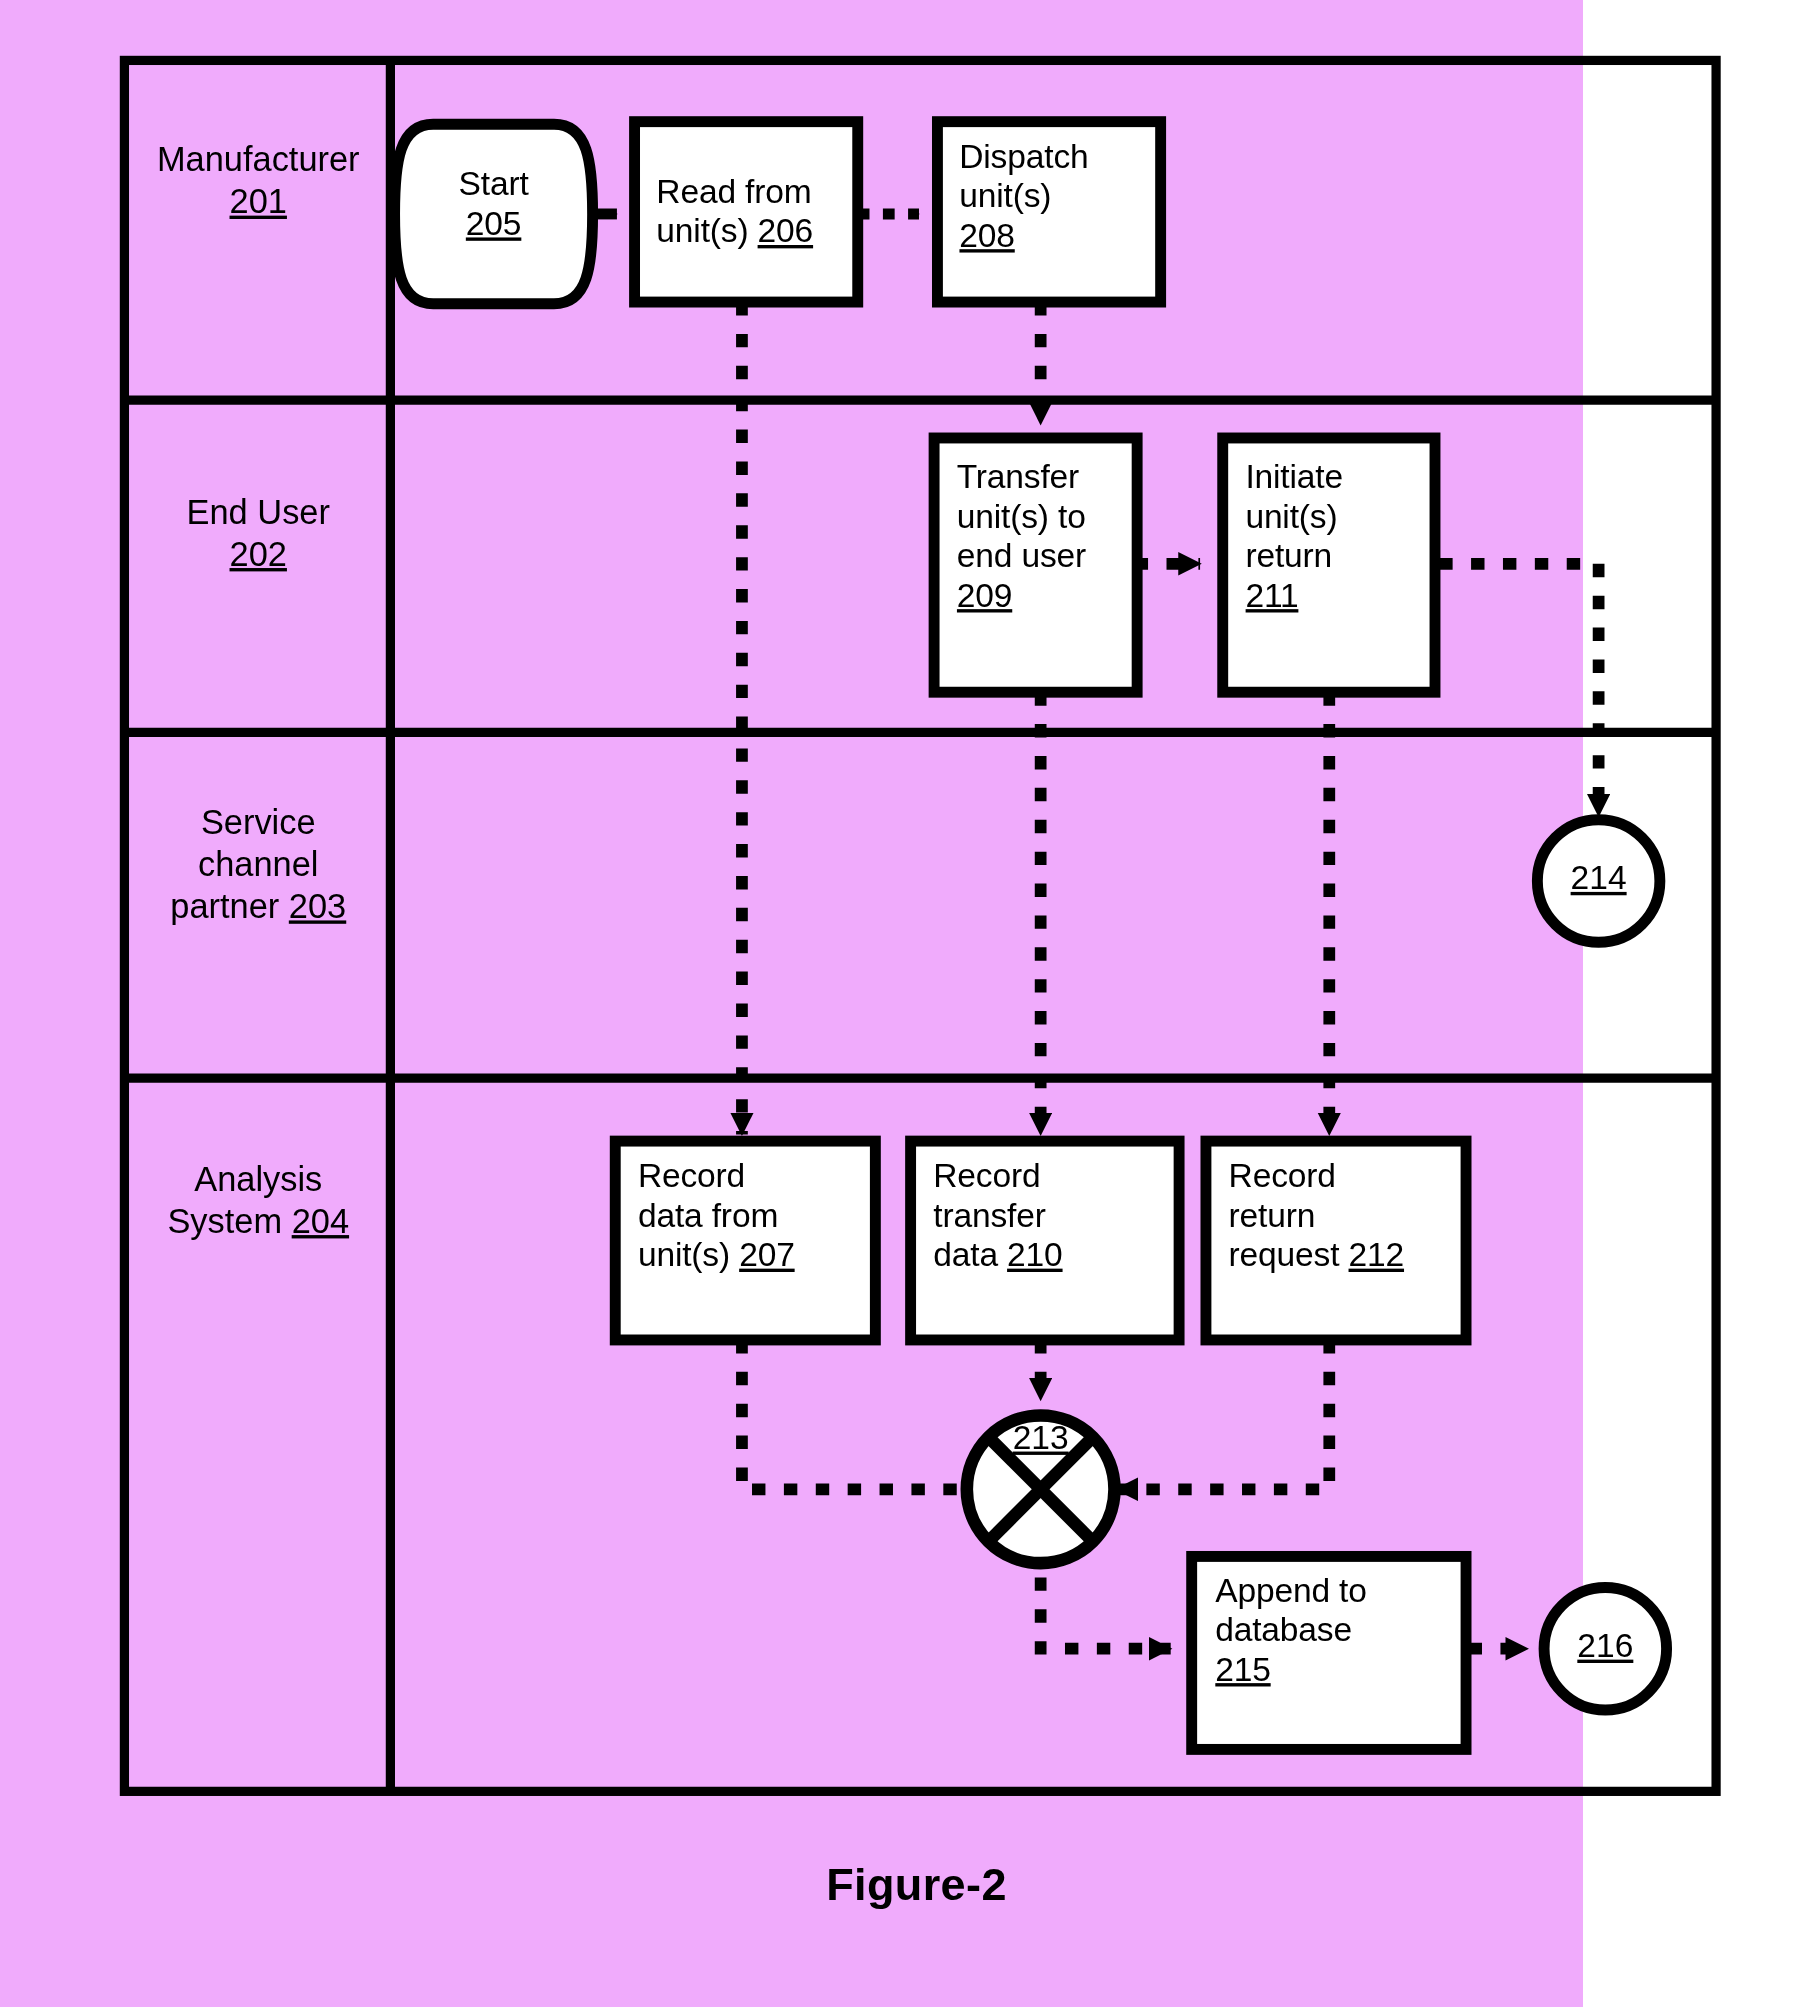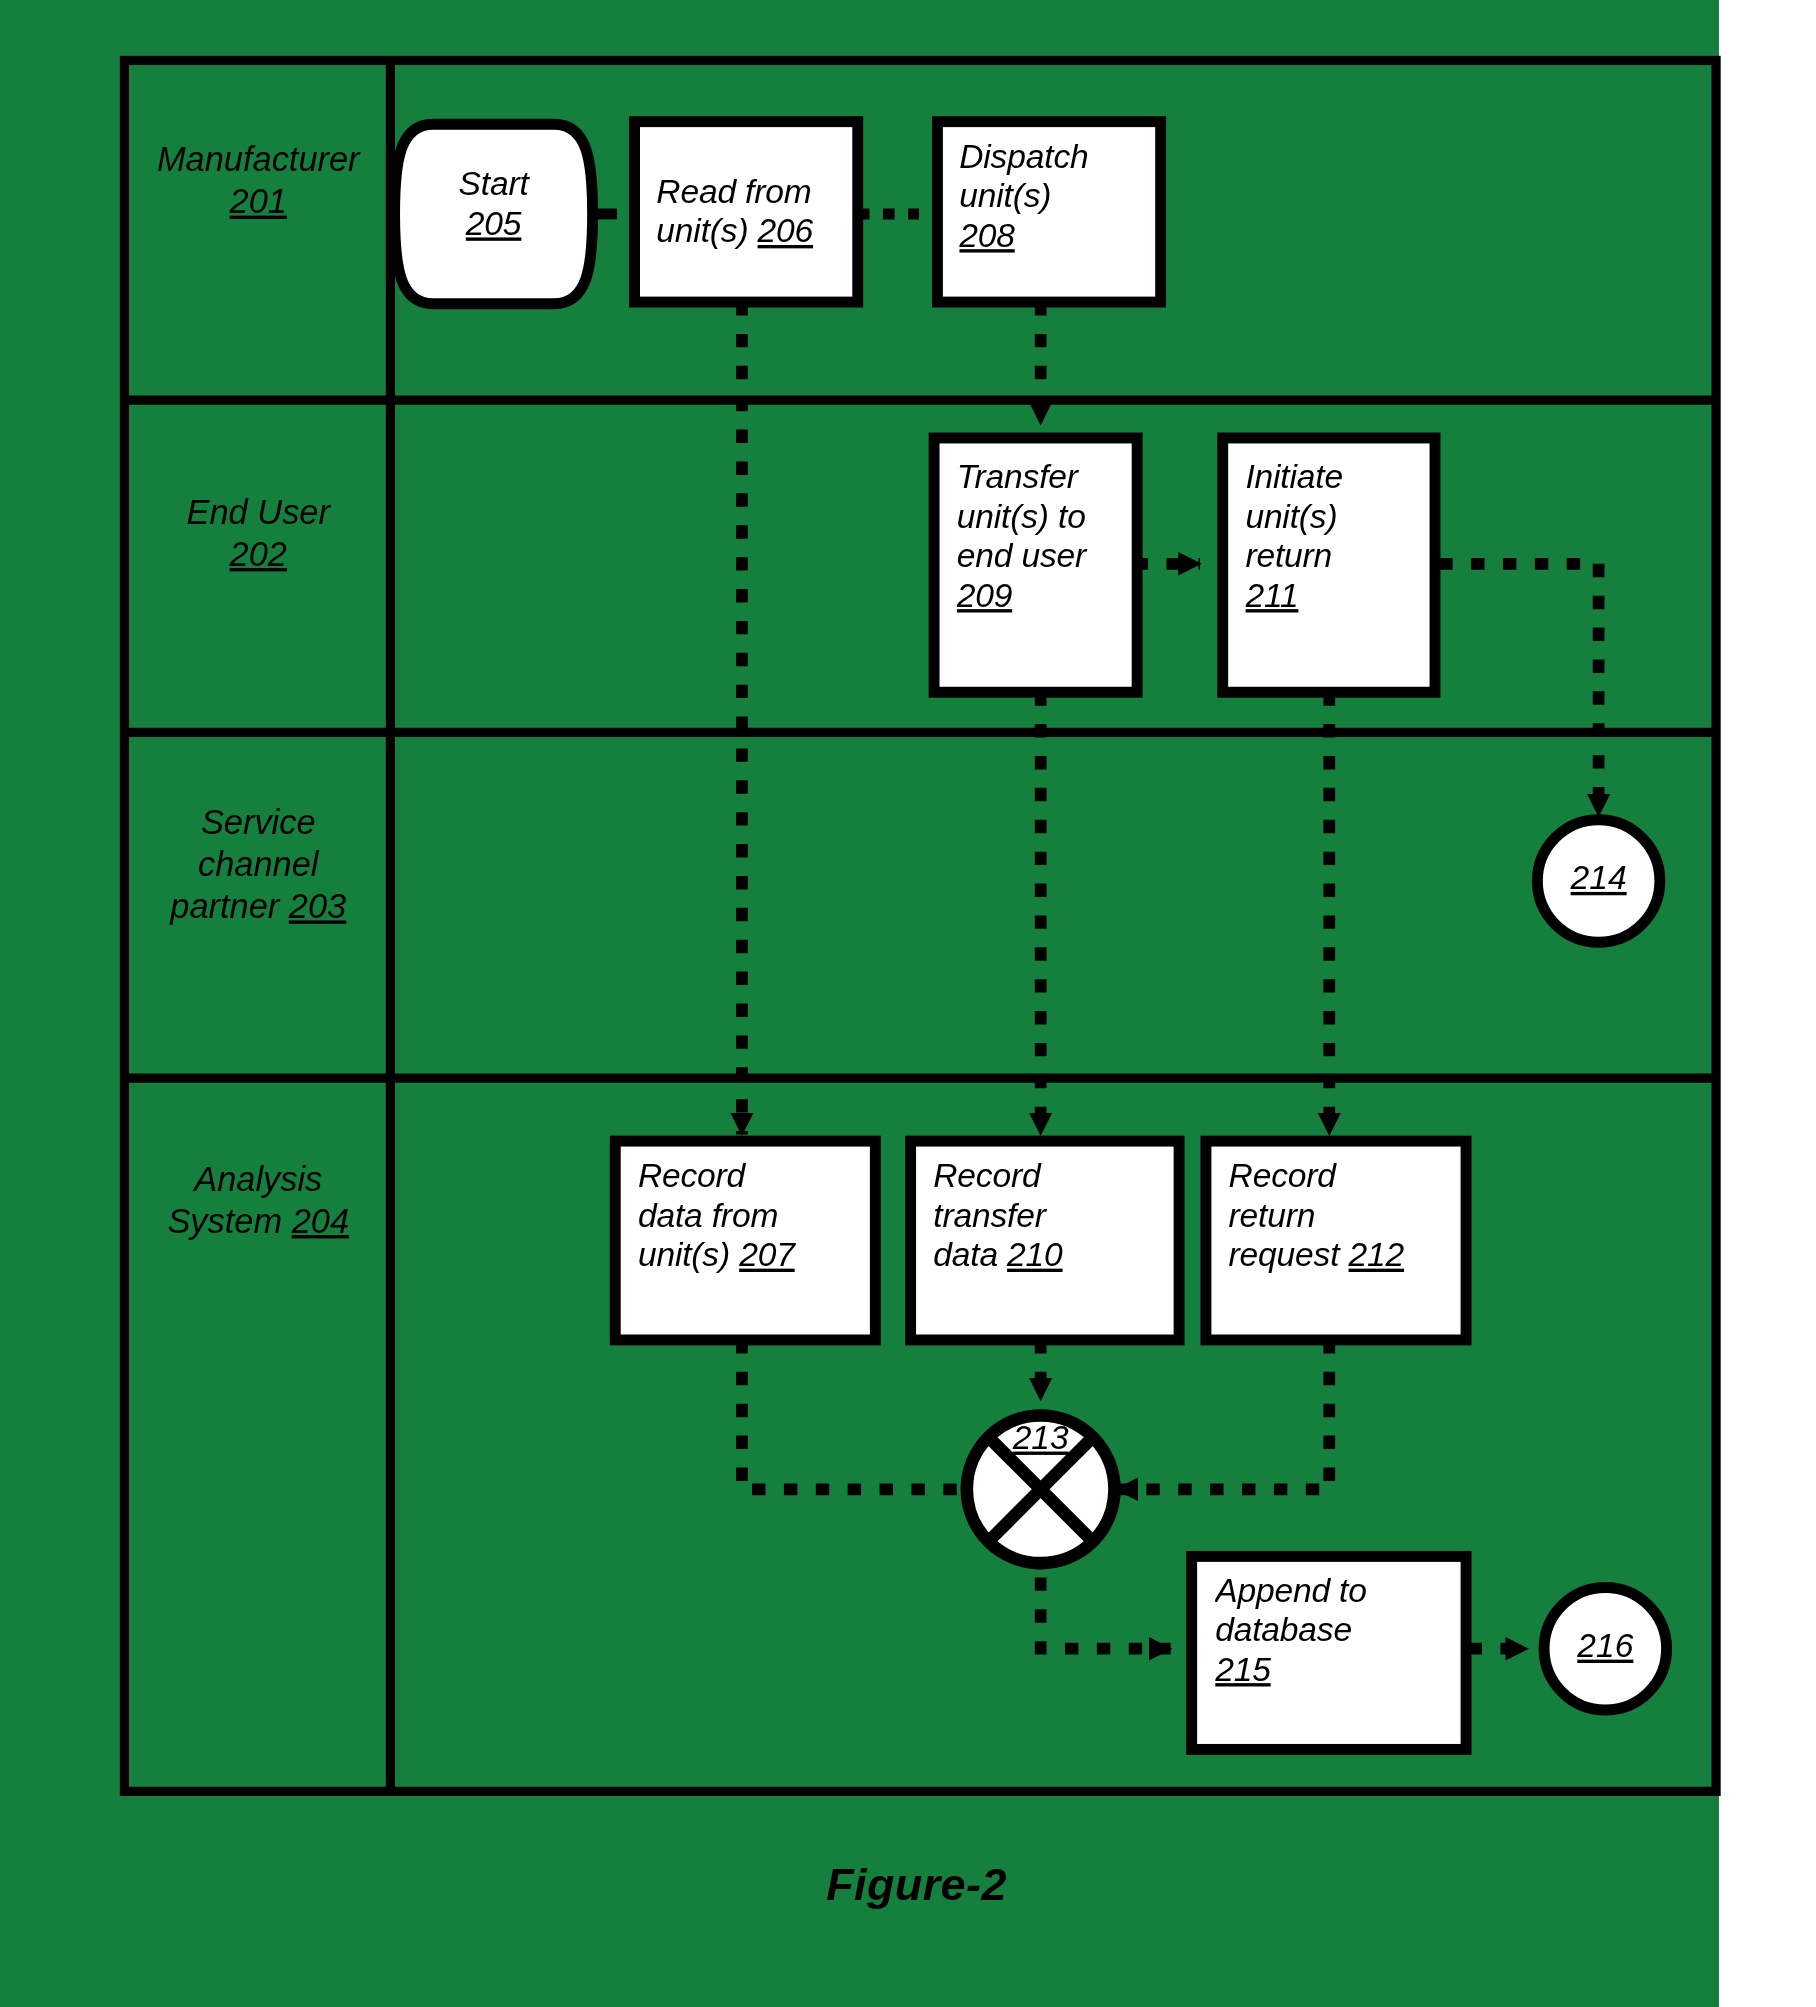--- a/index.html
+++ b/index.html
@@ -9,24 +9,23 @@
   }
   body {
     width: 1817px;
     height: 2007px;
     font-family: "Liberation Sans", sans-serif;
     color: #000000;
     overflow: hidden;
   }
   #page {
     position: relative;
-    width: 1719px;
+    width: 1583px;
     height: 2007px;
-    background: #15803d;
-    font-style: italic;
+    background: #f0abfc;
   }
   #diagram {
     position: absolute;
     top: 0;
     left: 0;
     width: 1817px;
     height: 2007px;
   }
   
   .nodetext {

